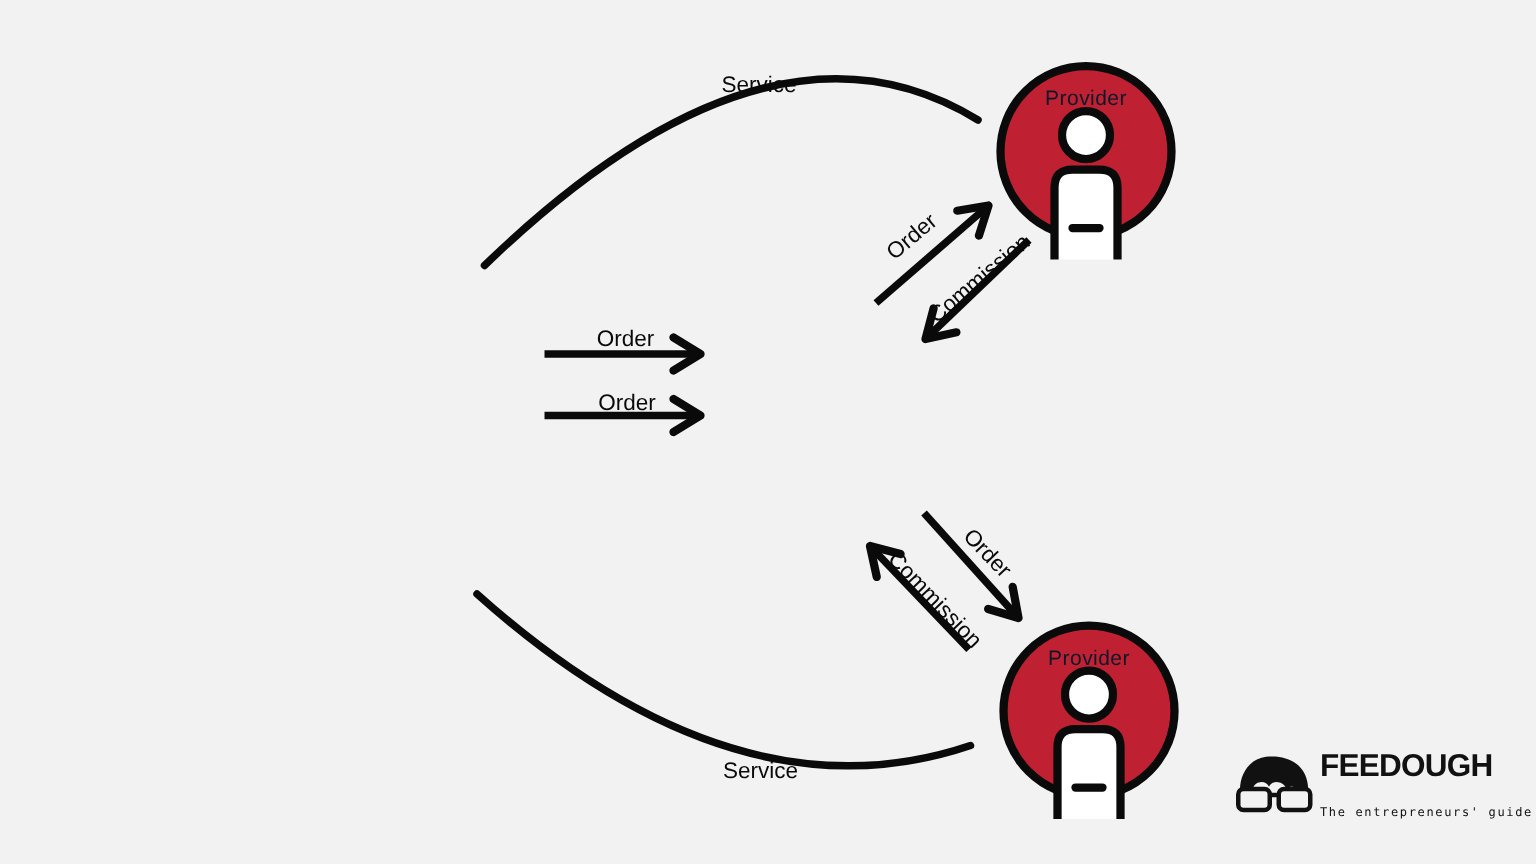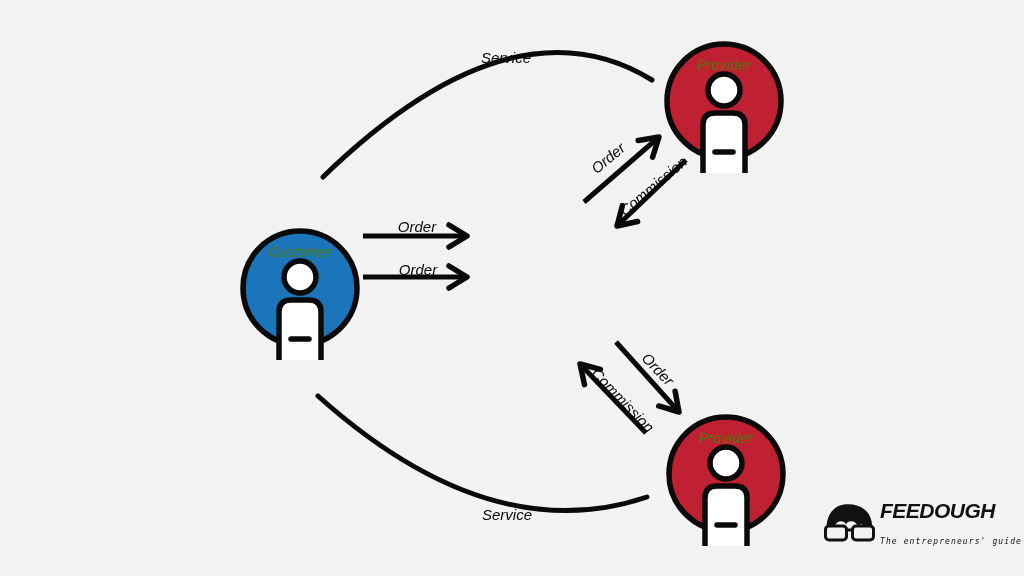--- a/index.html
+++ b/index.html
@@ -2,27 +2,26 @@
 <html><head>
 <meta charset="utf-8">
 <style>
   html,body{margin:0;padding:0;}
   .stage{
     position:relative;
     width:1024px;height:576px;
     background:#f2f2f2;
     overflow:hidden;
     font-family:"Liberation Sans", sans-serif;
-    font-style:italic;
   }
   .edges-layer{position:absolute;left:0;top:0;width:1024px;height:576px;}
   .node{position:absolute;width:124px;height:140px;}
   .node-label{
     position:absolute;left:0;top:20px;width:100%;
-    text-align:center;color:#4d7c0f;font-size:14px;letter-spacing:.3px;
+    text-align:center;color:#0f172a;font-size:14px;letter-spacing:.3px;
     white-space:nowrap;
   }
   .edge-label{
     position:absolute;color:#0a0a0a;font-size:15px;white-space:nowrap;
     transform:translate(-50%,-50%);
   }
   .edge-label.rot-up{transform:translate(-50%,-50%) rotate(-40deg);}
   .edge-label.rot-down{transform:translate(-50%,-50%) rotate(46deg);}
   .logo{position:absolute;left:824px;top:500px;display:flex;align-items:flex-start;}
   .logo-face{display:block;margin-top:2px;}
@@ -64,29 +63,20 @@
 
   <div class="edge-label" style="left:506px;top:57px">Service</div>
   <div class="edge-label" style="left:507px;top:514px">Service</div>
   <div class="edge-label" style="left:417px;top:226px">Order</div>
   <div class="edge-label" style="left:418px;top:269px">Order</div>
   <div class="edge-label rot-up" style="left:608px;top:158px">Order</div>
   <div class="edge-label rot-up" style="left:653px;top:186px">Commission</div>
   <div class="edge-label rot-down" style="left:658px;top:369px">Order</div>
   <div class="edge-label rot-down" style="left:623px;top:400px">Commission</div>
 
-  <div class="node" style="left:238px;top:224px">
-    <svg width="124" height="140" viewBox="0 0 124 140">
-      <circle cx="62" cy="64" r="57" stroke="#0a0a0a" stroke-width="5.5" fill="#1b75bb"></circle>
-      <path d="M41,136 L41,88 Q41,76 53,76 L71,76 Q83,76 83,88 L83,136" fill="#ffffff" stroke="#0a0a0a" stroke-width="5.5"></path>
-      <circle cx="62" cy="53" r="16" fill="#ffffff" stroke="#0a0a0a" stroke-width="5.5"></circle>
-      <line x1="53" y1="115" x2="71" y2="115" stroke="#0a0a0a" stroke-width="5.5" stroke-linecap="round"></line>
-    </svg>
-    <span class="node-label">Customer</span>
-  </div>
 
 
   <div class="node" style="left:662px;top:37px">
     <svg width="124" height="140" viewBox="0 0 124 140">
       <circle cx="62" cy="64" r="57" stroke="#0a0a0a" stroke-width="5.5" fill="#bf2032"></circle>
       <path d="M41,136 L41,88 Q41,76 53,76 L71,76 Q83,76 83,88 L83,136" fill="#ffffff" stroke="#0a0a0a" stroke-width="5.5"></path>
       <circle cx="62" cy="53" r="16" fill="#ffffff" stroke="#0a0a0a" stroke-width="5.5"></circle>
       <line x1="53" y1="115" x2="71" y2="115" stroke="#0a0a0a" stroke-width="5.5" stroke-linecap="round"></line>
     </svg>
     <span class="node-label">Provider</span>

